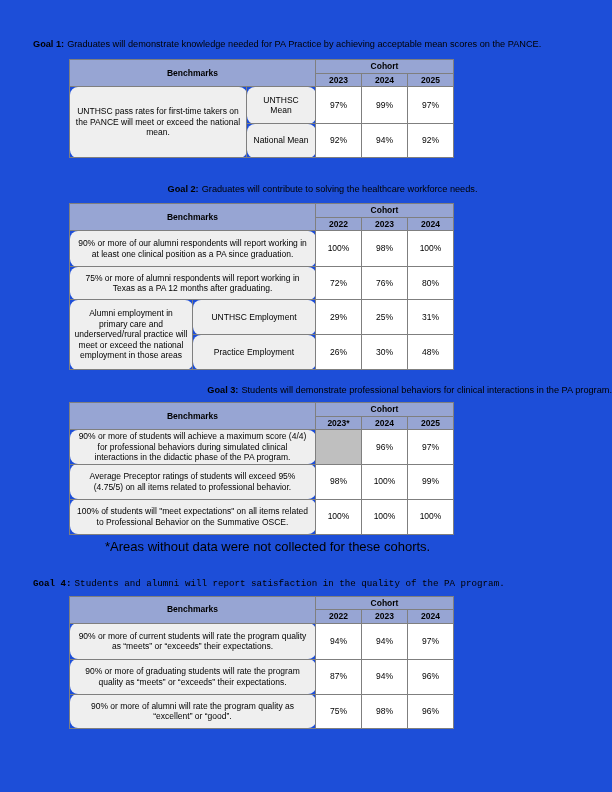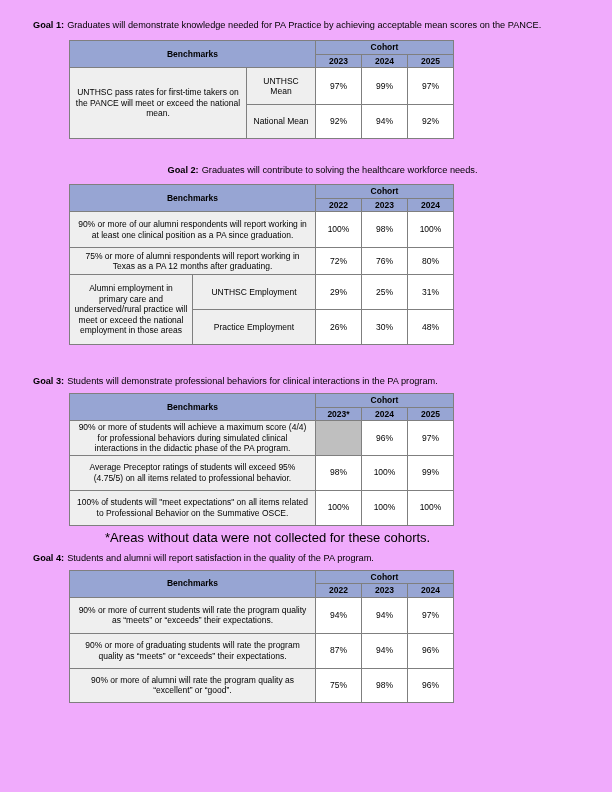--- a/index.html
+++ b/index.html
@@ -1,47 +1,47 @@
 <!DOCTYPE html>
 <html style="--header_blue: #97A5D3; --benchmark_grey: #EFEFEF; --no_data_grey: #BFBFBF; --border_outer: #3F3F3F; --border_inner: #7F7F7F;"><head>
 <meta charset="utf-8">
 <style>
   * { box-sizing: border-box; }
   html, body { margin: 0; padding: 0; background: #ffffff; }
   .page {
-    width: 612px; height: 792px; background: #f0abfc; overflow: hidden;
+    width: 612px; height: 792px; background: #1d4ed8; overflow: hidden;
     font-family: "Liberation Sans", sans-serif; color: #000;
-    padding-top: 19px; position: relative;
+    padding-top: 38px; position: relative;
   }
   .goal {
     font-size: 9.2px; line-height: 12px; margin: 0 0 0 33px; white-space: nowrap;
   }
   .goal-label { font-weight: bold; margin-right: 3px; }
   table.bm {
     border-collapse: collapse; table-layout: fixed;
     margin-left: 69px; border: 1.5px solid #3f3f3f;
   }
   .bm td {
     border: 1px solid #7f7f7f; text-align: center; vertical-align: middle;
     font-size: 8.5px; line-height: 10.5px; padding: 1px 5px; overflow: hidden;
   }
   .hdr { background: var(--header_blue, #97A5D3); font-weight: bold; font-size: 8.8px; }
   tr.h1 { height: 13px; }
   tr.h2 { height: 10px; }
-  .bench { background: var(--benchmark_grey, #EFEFEF); }
+  .bench { background: var(--benchmark_grey, #EFEFEF); border-radius: 8px; }
   .bench.narrow { padding: 1px 4px; }
   .val { background: #ffffff; }
   .nodata { background: var(--no_data_grey, #BFBFBF); }
   .footnote { font-size: 13px; line-height: 11px; margin: 6px 0 0 105px; }
   .mt-t1 { margin-top: 9px; }
   .mt-g2 { margin-top: 25px; text-align: center; }
   .mt-t2 { margin-top: 8px; }
-  .mt-g3 { margin-top: 30px; }
+  .mt-g3 { margin-top: 14px; text-align: right; }
   .mt-t3 { margin-top: 6px; }
-  .mt-g4 { margin-top: 9px; }
+  .mt-g4 { margin-top: 26px; font-family: Liberation Mono, monospace; }
   .mt-t4 { margin-top: 6px; }
 </style>
 </head>
 <body>
 
 <div class="page">
 
   <p class="goal"><span class="goal-label">Goal 1:</span><span>Graduates will demonstrate knowledge needed for PA Practice by achieving acceptable mean scores on the PANCE.</span></p>
 
   <table class="bm mt-t1">
@@ -97,21 +97,21 @@
         <td class="hdr">2022</td>
         <td class="hdr">2023</td>
         <td class="hdr">2024</td>
       </tr>
       <tr style="height:36px">
         <td colspan="2" class="bench">90% or more of our alumni respondents will report working in at least one clinical position as a PA since graduation.</td>
         <td class="val">100%</td>
         <td class="val">98%</td>
         <td class="val">100%</td>
       </tr>
-      <tr style="height:27px">
+      <tr style="height:33px">
         <td colspan="2" class="bench">75% or more of alumni respondents will report working in Texas as a PA 12 months after graduating.</td>
         <td class="val">72%</td>
         <td class="val">76%</td>
         <td class="val">80%</td>
       </tr>
       <tr style="height:35px">
         <td rowspan="2" class="bench narrow">Alumni employment in primary care and underserved/rural practice will meet or exceed the national employment in those areas</td>
         <td class="bench">UNTHSC Employment</td>
         <td class="val">29%</td>
         <td class="val">25%</td>

